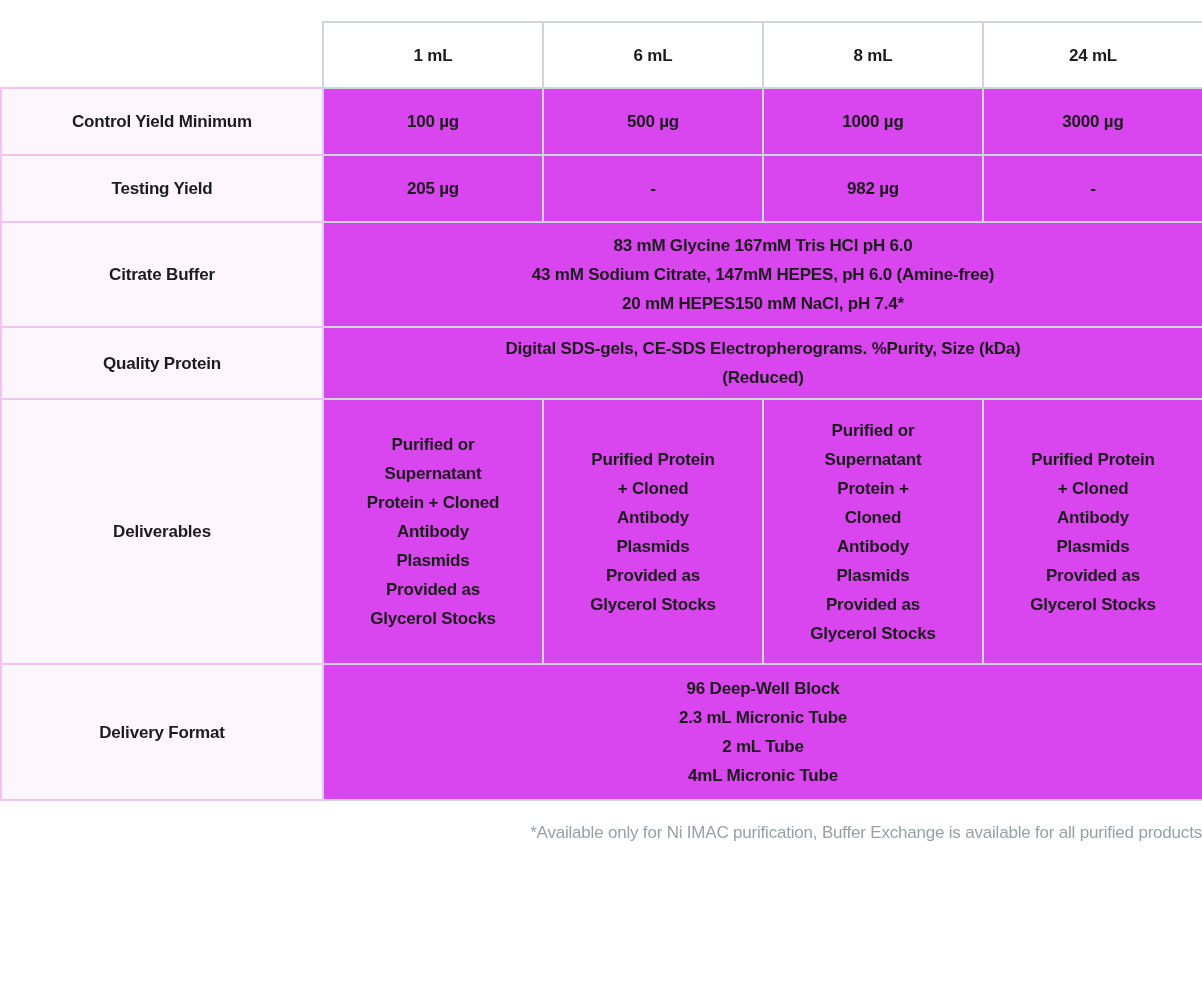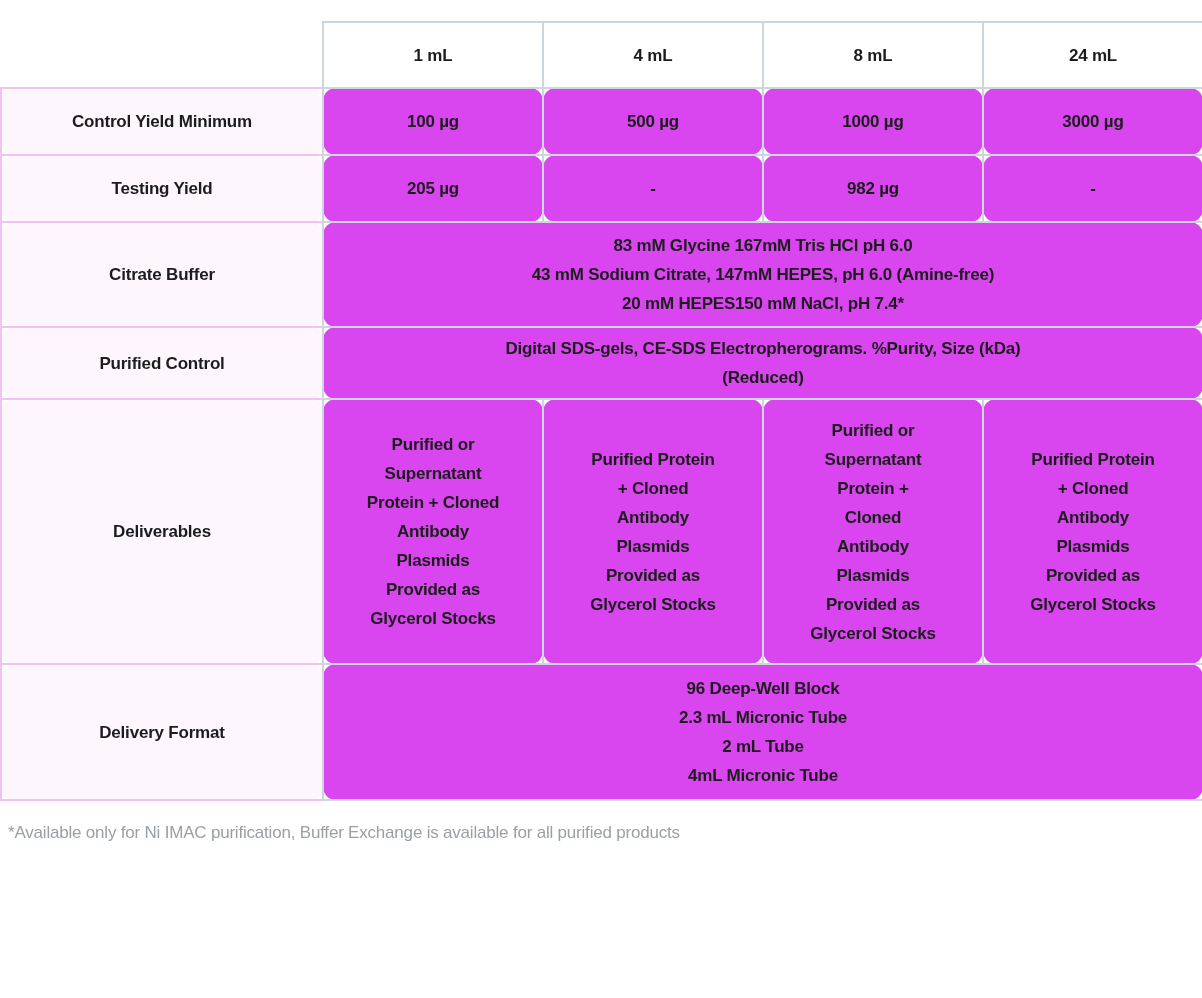--- a/index.html
+++ b/index.html
@@ -28,21 +28,20 @@
     margin-top: 21px;
   }
   td, th {
     padding: 2px 10px;
     text-align: center;
     vertical-align: middle;
     font-size: 17px;
     line-height: 29px;
     white-space: pre-line;
     overflow: hidden;
-    border-radius: 13px;
   }
   th.col-head {
     border: 2px solid var(--grid-border);
     background: #ffffff;
     font-weight: 700;
     color: var(--text-color);
   }
   td.blank {
     border: none;
     background: #ffffff;
@@ -67,39 +66,40 @@
   tr.r5 { height: 265px; }
   tr.r6 { height: 136px; }
   tr.r7 { height: 68px; }
   tr.r8 { height: 66px; }
   .footnote {
     margin: 20px 0 0 8px;
     font-size: 17px;
     line-height: 24px;
     color: var(--footnote-color);
     font-weight: 400;
+    text-align: right;
   }
 </style>
 </head>
 <body>
 
 <table class="spec">
   <colgroup>
     <col style="width:322px">
     <col style="width:220px">
     <col style="width:220px">
     <col style="width:220px">
     <col style="width:220px">
   </colgroup>
 
   <tbody>
       <tr class="r-head">
     <td class="blank"></td>
     <th class="col-head">1 mL</th>
-    <th class="col-head">4 mL</th>
+    <th class="col-head">6 mL</th>
     <th class="col-head">8 mL</th>
     <th class="col-head">24 mL</th>
   </tr>
 
   <tr class="r1">
     <td class="row-label">Control Yield Minimum</td>
     <td class="data">100 µg</td>
     <td class="data">500 µg</td>
     <td class="data">1000 µg</td>
     <td class="data">3000 µg</td>
@@ -114,21 +114,21 @@
   </tr>
 
   <tr class="r3">
     <td class="row-label">Citrate Buffer</td>
     <td class="data" colspan="4">83 mM Glycine 167mM Tris HCl pH 6.0
 43 mM Sodium Citrate, 147mM HEPES, pH 6.0 (Amine-free)
 20 mM HEPES150 mM NaCl, pH 7.4*</td>
   </tr>
 
   <tr class="r4">
-    <td class="row-label">Purified Control</td>
+    <td class="row-label">Quality Protein</td>
     <td class="data" colspan="4">Digital SDS-gels, CE-SDS Electropherograms. %Purity, Size (kDa)
 (Reduced)</td>
   </tr>
 
   <tr class="r5">
     <td class="row-label">Deliverables</td>
     <td class="data">Purified or
 Supernatant
 Protein + Cloned
 Antibody

